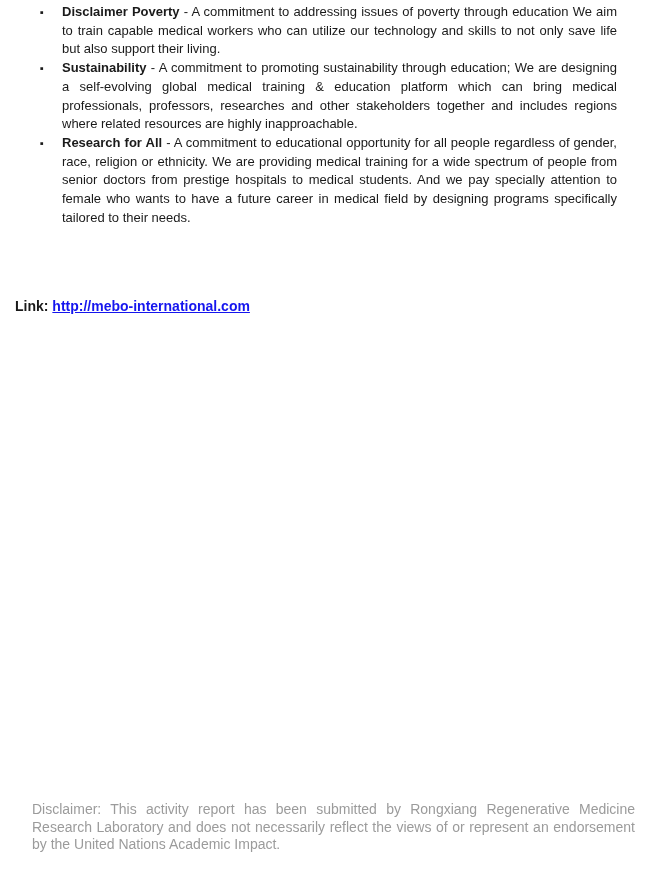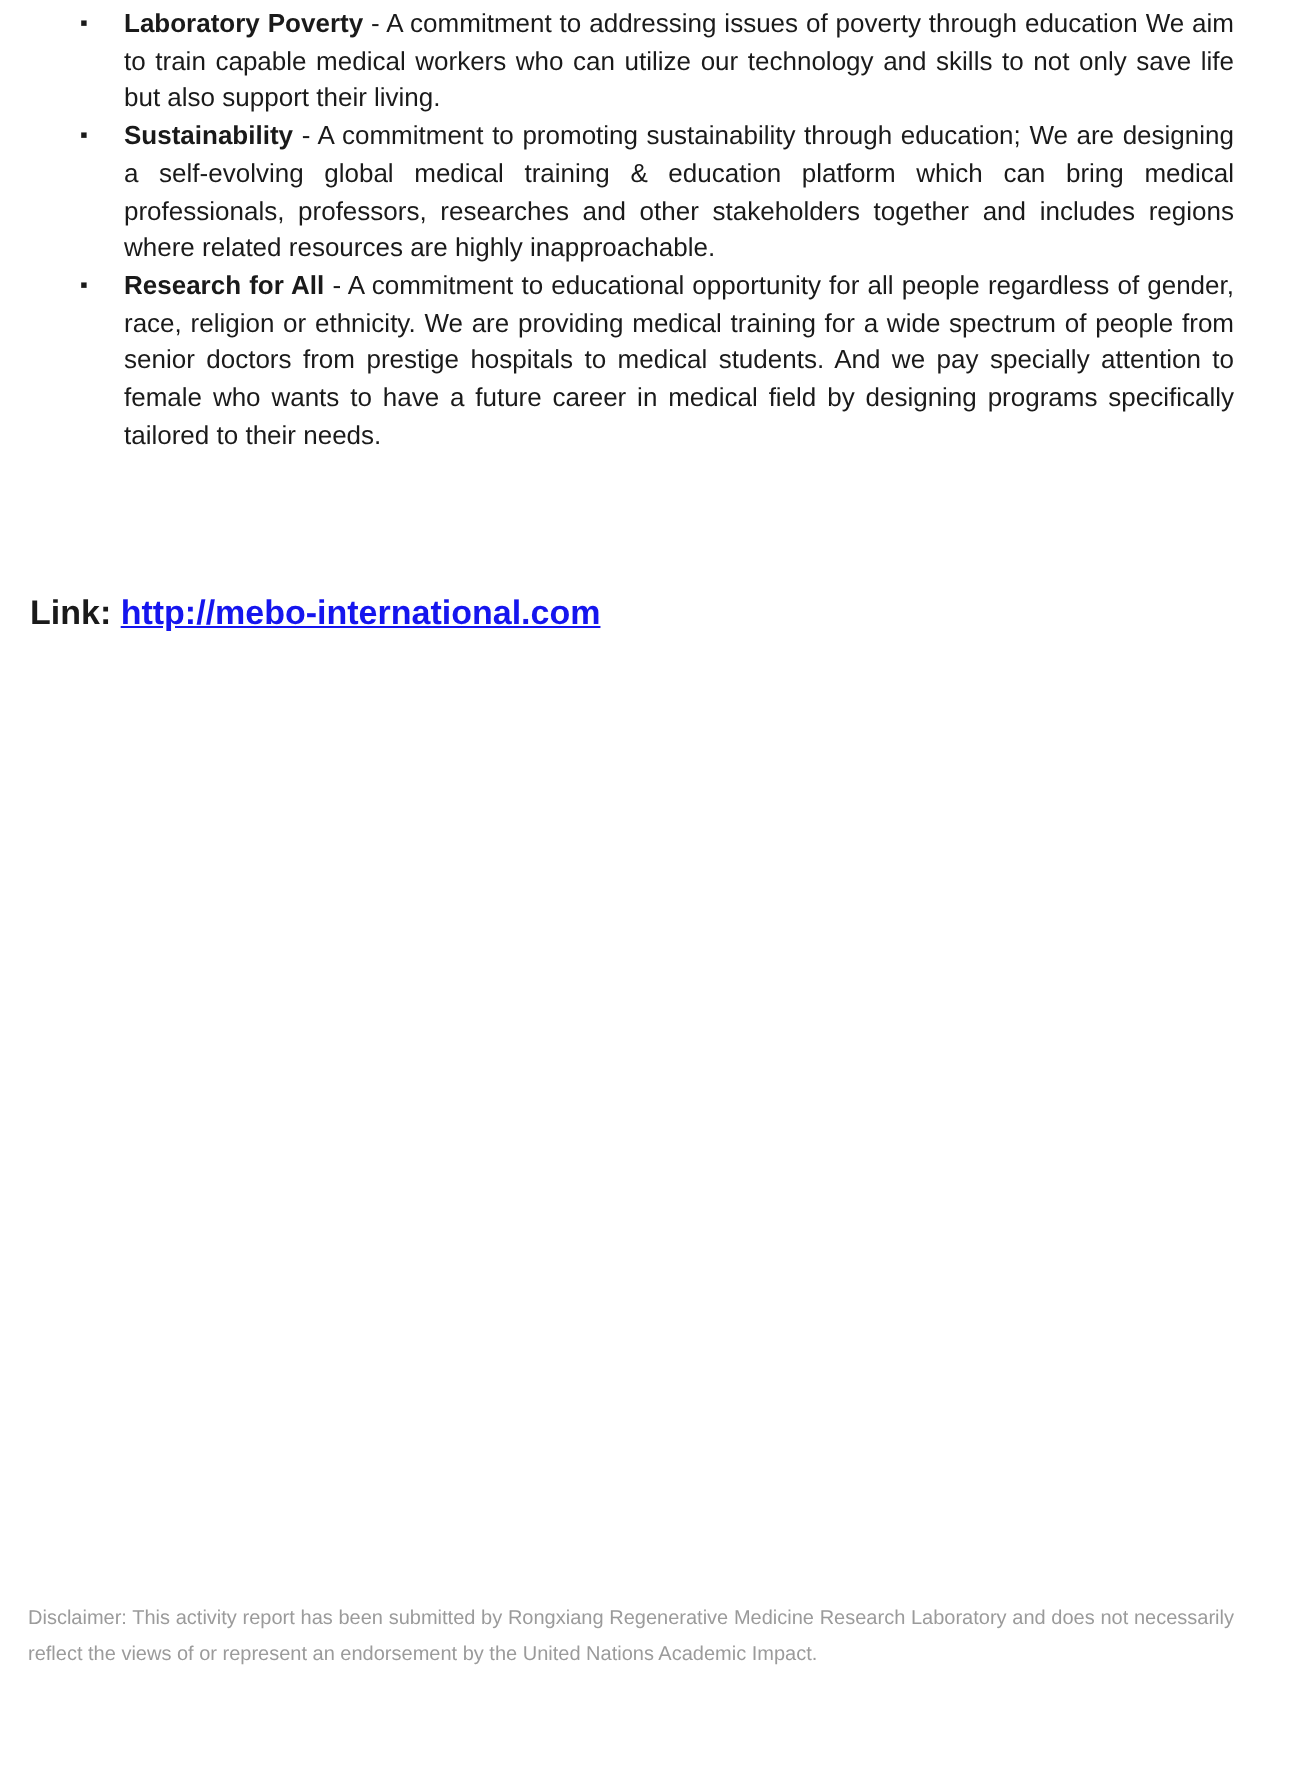--- a/index.html
+++ b/index.html
@@ -34,51 +34,51 @@
     top:0;
     font-size:11px;
     line-height:18.7px;
   }
   .term{font-weight:bold;}
   .link-row{
     position:absolute;
     left:15px;
     top:297px;
     margin:0;
-    font-size:17px;
+    font-size:14px;
     line-height:19px;
     font-weight:bold;
     white-space:nowrap;
   }
   .link-url{
     color:var(--color-link,#1515ee);
     text-decoration:underline;
     cursor:pointer;
   }
   .disclaimer{
     position:absolute;
-    left:14px;
+    left:32px;
     top:801px;
     width:603px;
     margin:0;
-    font-size:10px;
+    font-size:14px;
     line-height:17.6px;
     text-align:justify;
     color:var(--color-disclaimer,#9b9b9b);
   }
 </style>
 </head>
 <body>
 
 <div class="page">
 
   <ul class="bullets">
     <li>
       <span class="marker">▪</span>
-      <span class="term">Laboratory Poverty</span>
+      <span class="term">Disclaimer Poverty</span>
       <span class="rest">- A commitment to addressing issues of poverty through education We aim to train capable medical workers who can utilize our technology and skills to not only save life but also support their living.</span>
     </li>
     <li>
       <span class="marker">▪</span>
       <span class="term">Sustainability</span>
       <span class="rest">- A commitment to promoting sustainability through education; We are designing a self-evolving global medical training &amp; education platform which can bring medical professionals, professors, researches and other stakeholders together and includes regions where related resources are highly inapproachable.</span>
     </li>
     <li>
       <span class="marker">▪</span>
       <span class="term">Research for All</span>

